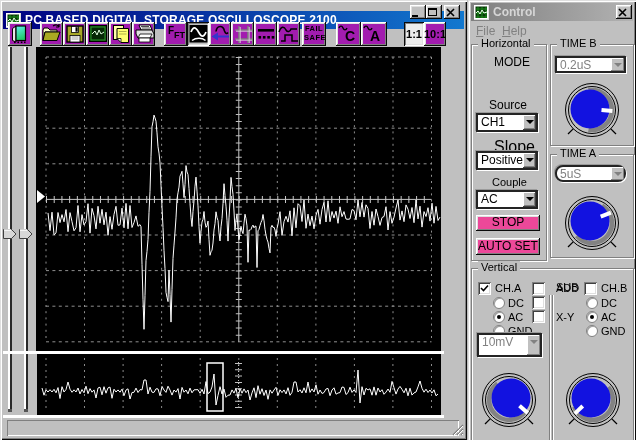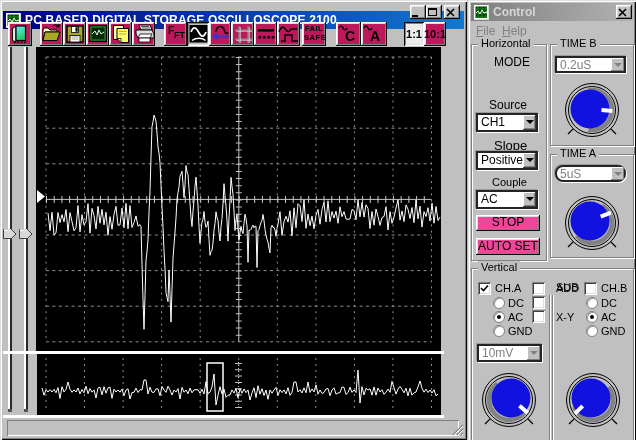--- a/index.html
+++ b/index.html
@@ -1,21 +1,21 @@
 <!DOCTYPE html>
 <html><head><meta charset="utf-8">
 <style>
 * { margin:0; padding:0; box-sizing:border-box; }
 body { width:636px; height:440px; background:#c0c0c0; font-family:"Liberation Sans", sans-serif; position:relative; overflow:hidden; }
 .win { position:absolute; background:#c0c0c0;
   box-shadow: inset 1px 1px 0 #dfdfdf, inset 2px 2px 0 #fff, inset -1px -1px 0 #0a0a0a, inset -2px -2px 0 #808080; }
 .tbar { position:absolute; left:3px; top:3px; right:3px; height:18px; display:flex; align-items:center; }
 .tbtn { position:absolute; width:16px; height:14px; top:2px; background:#c0c0c0;
   box-shadow: inset -1px -1px 0 #0a0a0a, inset 1px 1px 0 #fff, inset -2px -2px 0 #808080, inset 2px 2px 0 #dfdfdf; }
-.raised { background:#be185d; box-shadow: inset -1px -1px 0 #0a0a0a, inset 1px 1px 0 #fff, inset -2px -2px 0 #808080, inset 2px 2px 0 #dfdfdf; }
+.raised { background:#a21caf; box-shadow: inset -1px -1px 0 #0a0a0a, inset 1px 1px 0 #fff, inset -2px -2px 0 #808080, inset 2px 2px 0 #dfdfdf; }
 .sunken { background:#c0c0c0; box-shadow: inset 1px 1px 0 #0a0a0a, inset -1px -1px 0 #fff, inset 2px 2px 0 #808080, inset -2px -2px 0 #dfdfdf; }
 .tool { position:absolute; top:22px; height:24px; }
 .combo { position:absolute; background:#fff; border:2px solid #242424;
   box-shadow: 1px 1px 0 #fff, -1px -1px 0 #9a9a9a; }
 .combo .tx { position:absolute; left:3px; top:0px; font-size:12px; color:#000; }
 .cbtn { position:absolute; right:0; top:0; bottom:0; width:13px; background:#c0c0c0;
   box-shadow: inset -1px -1px 0 #404040, inset 1px 1px 0 #fff, inset -2px -2px 0 #808080; }
 .arr { position:absolute; left:3px; top:5px; width:0; height:0; border-left:4px solid transparent; border-right:4px solid transparent; border-top:4px solid #000; }
 .grp { position:absolute; border:1px solid #808080; box-shadow: inset 1px 1px 0 #fff, 1px 1px 0 #fff; }
 .grp > .glabel { position:absolute; top:-8px; left:6px; background:#c0c0c0; padding:0 3px; font-size:11px; color:#000; }
@@ -238,21 +238,21 @@
   <div class="grp" style="left:3px; top:44px; width:76px; height:217px;">
     <span class="glabel">Horizontal</span>
     <div class="lbl" style="left:22px; top:10px;">MODE</div>
     <div class="lbl" style="left:17px; top:53px;">Source</div>
     <div class="combo" style="left:4px; top:68px; width:62px; height:19px;">
       <span class="tx">CH1</span>
         <div class="cbtn">
           <div class="arr"></div>
         </div>
     </div>
-    <div class="lbl" style="left:22px; top:93px; font-size:13px;">Slope</div>
+    <div class="lbl" style="left:22px; top:93px; font-size:16px;">Slope</div>
     <div class="combo" style="left:4px; top:106px; width:62px; height:19px;">
       <span class="tx">Positive</span>
         <div class="cbtn">
           <div class="arr"></div>
         </div>
     </div>
     <div class="lbl" style="left:20px; top:131px; font-size:11px;">Couple</div>
     <div class="combo" style="left:4px; top:145px; width:62px; height:19px;">
       <span class="tx">AC</span>
         <div class="cbtn">
@@ -330,21 +330,21 @@
       <div class="cb" style="left:60px; top:41px;"></div>
       <span class="vlbl" style="left:84px; top:42px;">X-Y</span>
       <div class="rd" style="left:114px; top:42px;">
         <div class="rdot"></div>
       </div>
       <span class="vlbl" style="left:129px; top:42px;">AC</span>
       <div class="rd" style="left:21px; top:56px;"></div>
       <span class="vlbl" style="left:36px; top:56px;">GND</span>
       <div class="rd" style="left:114px; top:56px;"></div>
       <span class="vlbl" style="left:129px; top:56px;">GND</span>
-      <div class="combo" style="left:5px; top:75px; width:65px; height:18px;">
+      <div class="combo" style="left:5px; top:64px; width:65px; height:24px;">
   <span class="tx" style="color:#818181;">10mV</span>
   <div class="cbtn" style="box-shadow: inset -1px -1px 0 #808080, inset 1px 1px 0 #fff;">
           <div class="arr" style="border-top-color:#818181;"></div>
         </div>
       </div>
       <svg style="position:absolute; left:1px; top:95px;" width="72" height="72" viewBox="0 0 72 72">
         <line x1="19.7" y1="52.3" x2="12.0" y2="60.0" stroke="#000" stroke-width="1.2"></line>
         <line x1="52.3" y1="52.3" x2="60.0" y2="60.0" stroke="#000" stroke-width="1.2"></line>
         <circle cx="36" cy="36" r="26.5" fill="#c0c0c0" stroke="#000" stroke-width="1"></circle>
         <circle cx="36" cy="36" r="23.5" fill="#c0c0c0" stroke="#000" stroke-width="1"></circle>

